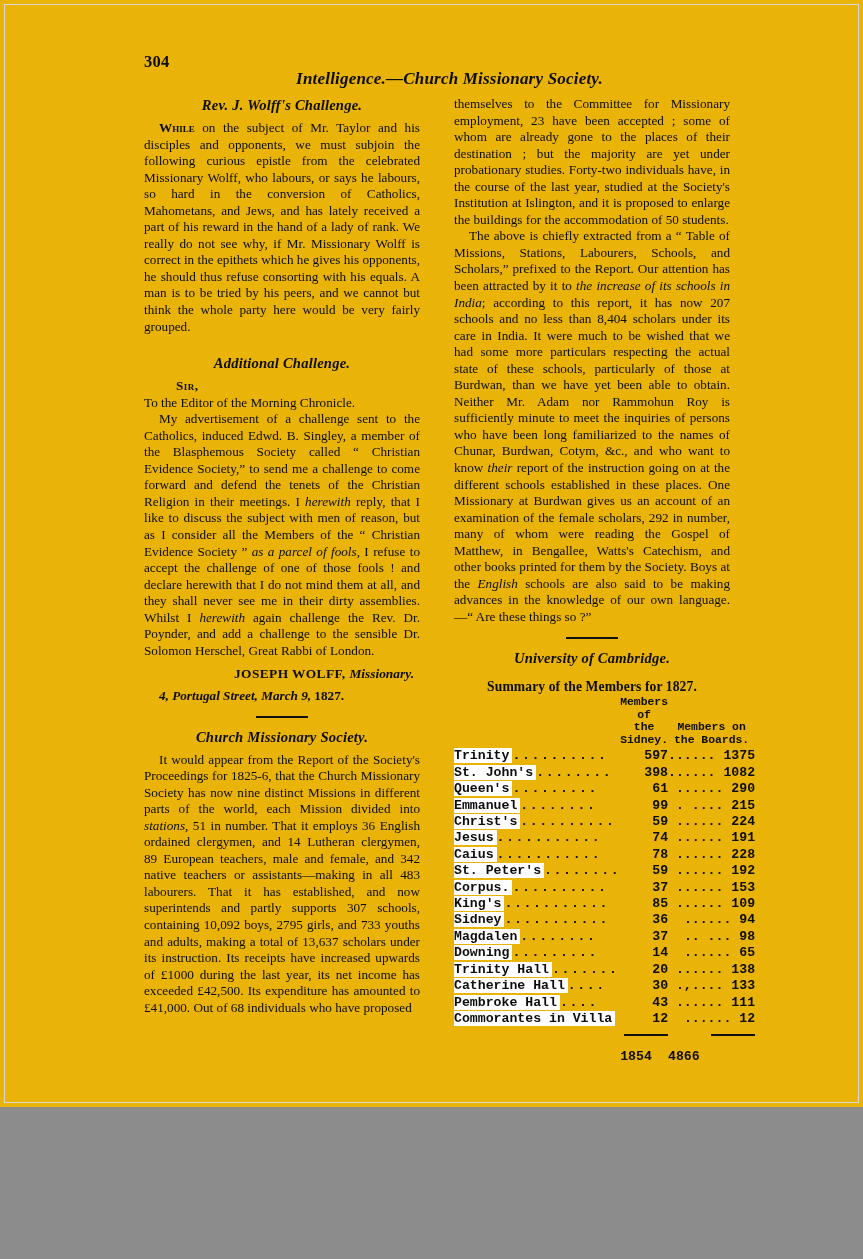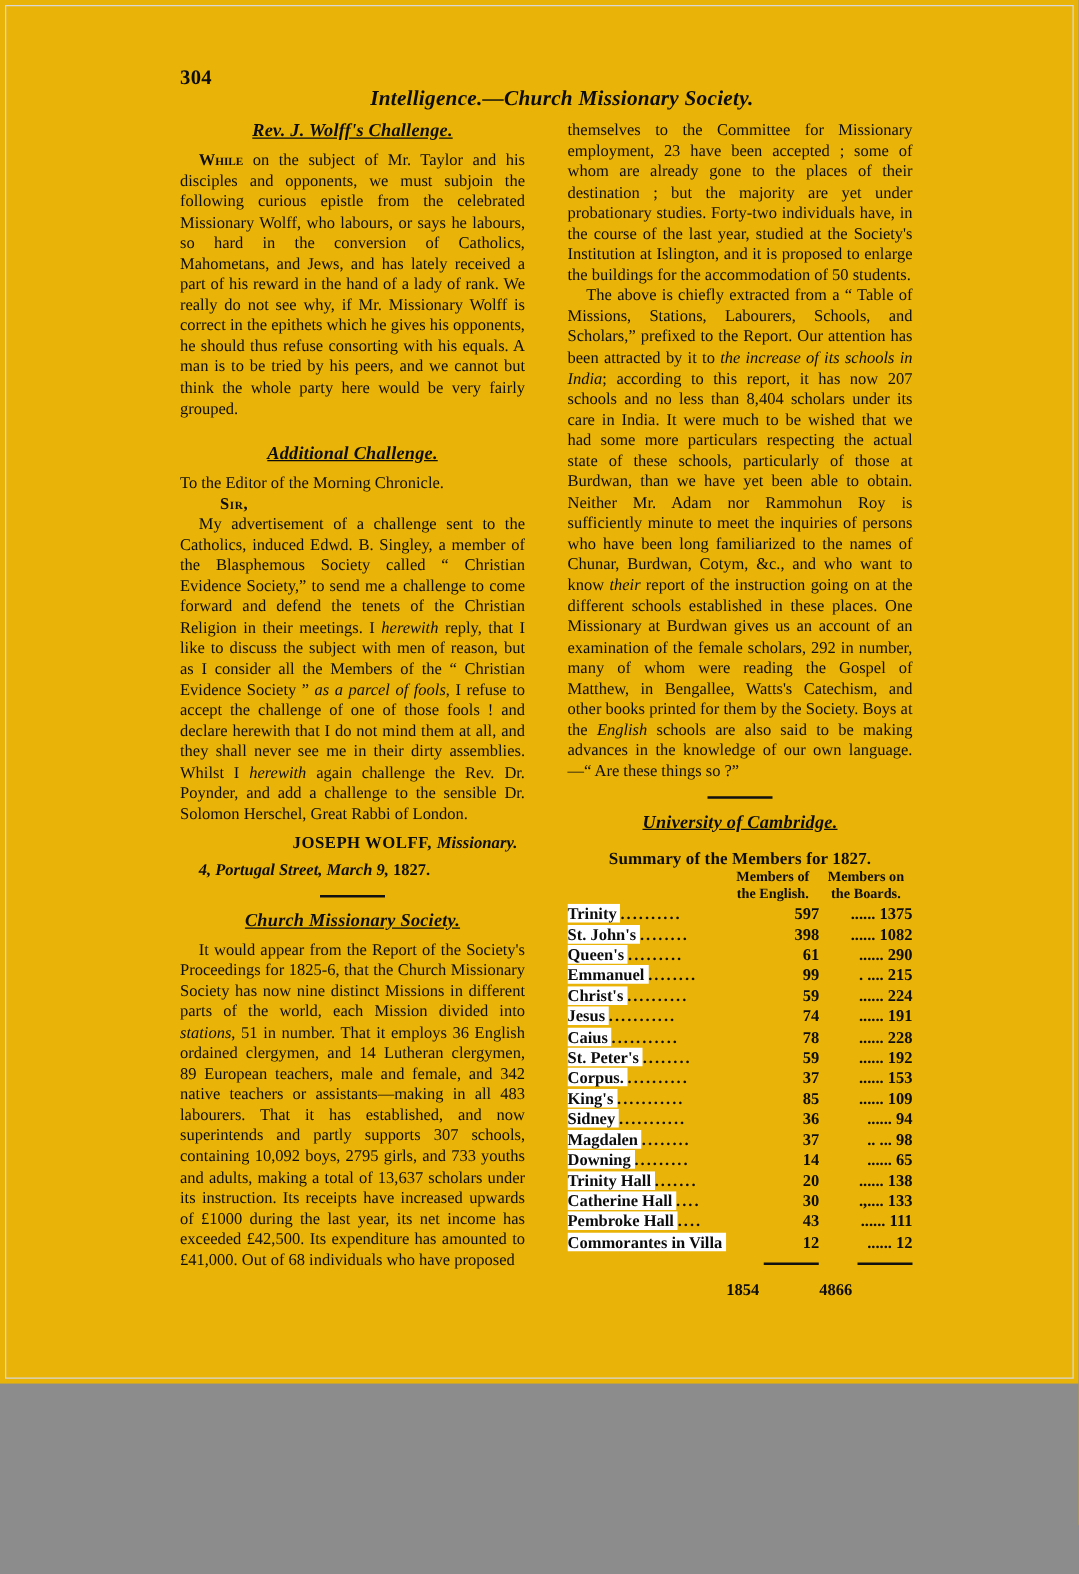--- a/index.html
+++ b/index.html
@@ -76,21 +76,20 @@
   .smallcaps-lead { font-variant: small-caps; font-weight: 700; }
 
   h2.sec-title {
     margin: 0;
     font-size: 14.6px;
     font-style: italic;
     font-weight: 700;
     text-align: center;
     line-height: 19px;
     letter-spacing: .2px;
-    text-decoration: underline;
   }
   .sp-before-title { height: 19px; }
   .sp-after-title  { height: 5px; }
   .sp-sm { height: 9px; }
 
   .rule {
     width: 52px;
     height: 2px;
     background: #111;
     margin: 11px auto 10px auto;
@@ -132,20 +131,21 @@
     font-size: 13.6px;
     font-weight: 700;
     margin-top: 2px;
     letter-spacing: .1px;
   }
   table.members {
     border-collapse: collapse;
     width: 100%;
     font-size: 13.2px;
     margin-top: 1px;
+    font-family: Liberation Mono, monospace;
   }
   table.members th {
     font-weight: 700;
     font-size: 11.4px;
     line-height: 12.6px;
     text-align: center;
     vertical-align: bottom;
     padding: 0 0 2px 0;
   }
   table.members th.blank { width: 46%; }
@@ -203,22 +203,22 @@
 
     <div class="col left">
 
       <h2 class="sec-title">Rev. J. Wolff's Challenge.</h2>
       <div class="sp-after-title"></div>
       <p class="para"><span class="smallcaps-lead">While</span><span> on the subject of Mr. Taylor and his disciples and opponents, we must subjoin the following curious epistle from the celebrated Missionary Wolff, who labours, or says he labours, so hard in the conversion of Catholics, Mahometans, and Jews, and has lately received a part of his reward in the hand of a lady of rank. We really do not see why, if Mr. Missionary Wolff is correct in the epithets which he gives his opponents, he should thus refuse consorting with his equals. A man is to be tried by his peers, and we cannot but think the whole party here would be very fairly grouped.</span></p>
 
       <div class="sp-before-title"></div>
       <h2 class="sec-title">Additional Challenge.</h2>
       <div class="sp-after-title"></div>
+      <p class="para salutation">Sir,</p>
       <p class="para editor-line">To the Editor of the Morning Chronicle.</p>
-      <p class="para salutation">Sir,</p>
       <p class="para"><span>My advertisement of a challenge sent to the Catholics, induced Edwd. B. Singley, a member of the Blasphemous Society called “ Christian Evidence Society,” to send me a challenge to come forward and defend the tenets of the Christian Religion in their meetings. I </span><i>herewith</i><span> reply, that I like to discuss the subject with men of reason, but as I consider all the Members of the “ Christian Evidence Society ” </span><i>as a parcel of fools</i><span>, I refuse to accept the challenge of one of those fools ! and declare herewith that I do not mind them at all, and they shall never see me in their dirty assemblies. Whilst I </span><i>herewith</i><span> again challenge the Rev. Dr. Poynder, and add a challenge to the sensible Dr. Solomon Herschel, Great Rabbi of London.</span></p>
 
       <p class="signature"><span>JOSEPH WOLFF,</span> <span class="role">Missionary.</span></p>
       <p class="address"><span>4, Portugal Street, March 9,</span> <span class="plain">1827.</span></p>
 
       <div class="rule"></div>
 
       <h2 class="sec-title">Church Missionary Society.</h2>
       <div class="sp-after-title"></div>
       <p class="para"><span>It would appear from the Report of the Society's Proceedings for 1825-6, that the Church Missionary Society has now nine distinct Missions in different parts of the world, each Mission divided into </span><i>stations</i><span>, 51 in number. That it employs 36 English ordained clergymen, and 14 Lutheran clergymen, 89 European teachers, male and female, and 342 native teachers or assistants—making in all 483 labourers. That it has established, and now superintends and partly supports 307 schools, containing 10,092 boys, 2795 girls, and 733 youths and adults, making a total of 13,637 scholars under its instruction. Its receipts have increased upwards of £1000 during the last year, its net income has exceeded £42,500. Its expenditure has amounted to £41,000. Out of 68 individuals who have proposed</span></p>
@@ -234,21 +234,21 @@
       <h2 class="sec-title">University of Cambridge.</h2>
       <div class="sp-sm"></div>
       <div class="tbl-caption">Summary of the Members for 1827.</div>
 
       <table class="members">
         <thead>
           <tr>
             <th class="blank"></th>
             <th class="c1">
               <span>Members of</span><br>
-              <span>the English.</span>
+              <span>the Sidney.</span>
             </th>
             <th class="c2">
               <span>Members on</span><br>
               <span>the Boards.</span>
             </th>
           </tr>
         </thead>
         <tbody>
             <tr>
               <td class="name-cell"><span class="nm">Trinity</span><span class="leader">..........</span></td>

